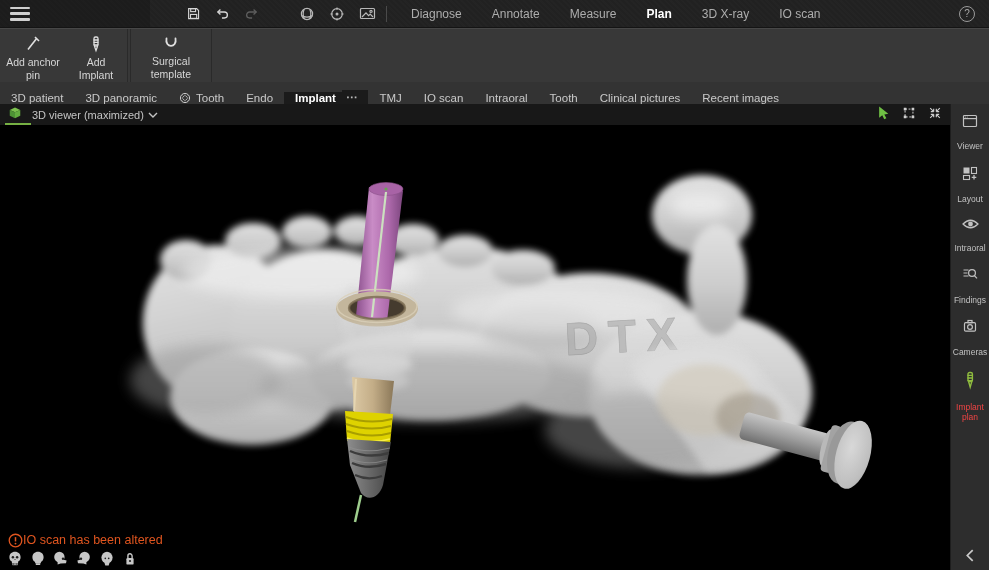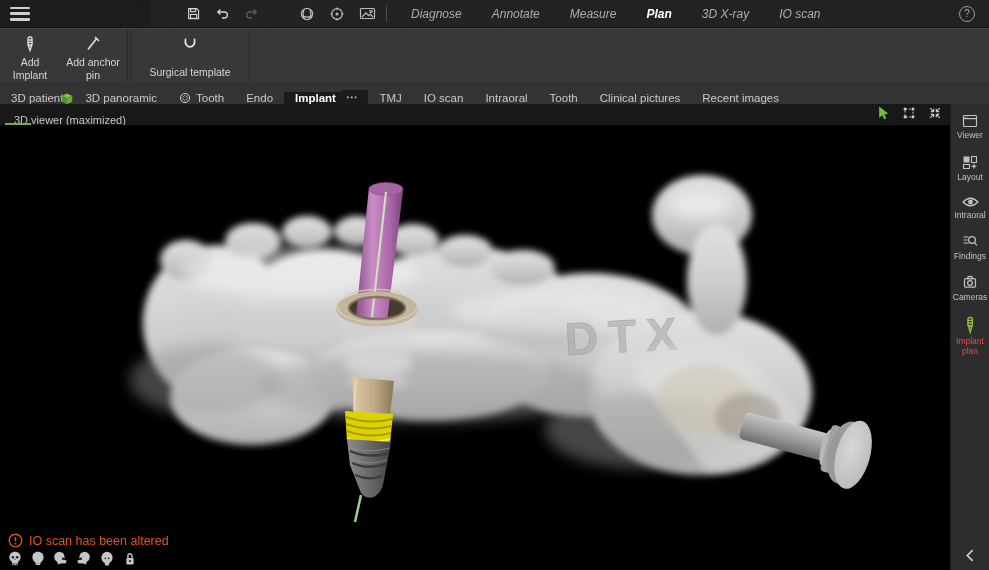--- a/index.html
+++ b/index.html
@@ -10,65 +10,65 @@
   
   .topbar { height:28px; background:#212121; display:flex; align-items:center; border-bottom:1px solid #141414;
             background-image:repeating-linear-gradient(45deg, rgba(255,255,255,.012) 0 2px, transparent 2px 4px); }
   .topbar-left { width:150px; height:100%; display:flex; align-items:center; padding-left:10px; background:rgba(0,0,0,.15); }
   .hamburger { width:20px; height:14px; display:flex; flex-direction:column; justify-content:space-between; cursor:pointer; }
   .hamburger span { display:block; height:2.2px; background:#cfcfcf; border-radius:1px; }
   .tb-icons { display:flex; align-items:center; gap:14px; margin-left:36px; }
   .tb-icons svg { display:block; }
   .tb-gap { width:12px; }
   .tb-divider { width:1px; height:16px; background:#4a4a4a; margin:0 10px; }
-  .menu { display:flex; align-items:center; gap:30px; margin-left:14px; font-size:12px; color:#adadad;font-style:italic; }
+  .menu { display:flex; align-items:center; gap:30px; margin-left:14px; font-size:12px; color:#adadad; }
   .menu .mi { cursor:pointer; }
   .menu .mi.active { color:#fff; font-weight:bold; }
   .help-btn { margin-left:auto; margin-right:14px; width:16px; height:16px; border:1.4px solid #9a9a9a; border-radius:50%;
               display:flex; align-items:center; justify-content:center; font-size:10px; color:#a8a8a8; cursor:pointer; }
 
   
   .ribbon { height:54px; background:#383838; border-top:1px solid #474747; display:flex; align-items:stretch; }
   .rb { display:flex; flex-direction:column; align-items:center; justify-content:flex-start; padding:6px 6px 3px;
         cursor:pointer; color:#dcdcdc; }
   .rb .ric { height:20px; display:flex; align-items:center; justify-content:center; }
   .rb .rlbl { font-size:10.5px; line-height:1.2; text-align:center; margin-top:3px; color:#d6d6d6; }
-  .rb1{width:60px;} .rb2{width:66px;} .rb3{width:80px;} .rb4{width:78px;} .rb5{width:116px; justify-content:space-between;}
+  .rb1{width:60px;} .rb2{width:66px;} .rb3{width:80px;} .rb4{width:78px;} .rb5{width:78px; justify-content:space-between;}
   .rb5 .rlbl{margin-top:2px;}
   .rib-div { width:1px; background:#2a2a2a; margin:0 1px; }
 
   
   .tabbar { height:22px; background:#333333; display:flex; align-items:flex-end; font-size:11.5px; color:#c9c9c9; }
   .tab { display:flex; align-items:center; padding:0 11px; cursor:pointer; white-space:nowrap; }
   .tab .ticon { margin-right:5px; display:flex; }
   .tab.active { background:#1b1b1b; color:#fff; font-weight:bold; padding-right:6px;margin-top:24px; }
   .tab-more { display:flex; align-items:center; background:#1b1b1b; color:#bbb; padding:0 10px 0 4px;
               font-weight:bold; letter-spacing:1px; cursor:pointer; }
 
   
   .content { display:flex; height:466px; }
   .viewer { width:950px; display:flex; flex-direction:column; background:#000; }
   .vheader { position:relative; height:21px; background:#181818; display:flex; align-items:center; padding:0 8px; }
   .vheader .vtitle { font-size:11px; color:#c4c4c4; margin-left:6px; }
   .vheader .underline { position:absolute; left:5px; bottom:0; width:26px; height:2px; background:#76b043; }
   .vh-right { margin-left:auto; display:flex; align-items:center; gap:12px; }
-  .vtitle-grp { display:flex; align-items:center; gap:4px; cursor:pointer;flex-direction:column; }
+  .vtitle-grp { display:flex; align-items:center; gap:4px; cursor:pointer; }
   .canvas { position:relative; flex:1; background:#000; overflow:hidden; }
   .canvas > svg.scene { position:absolute; left:0; top:0; }
 
-  .warning { position:absolute; left:8px; bottom:22px; display:flex; align-items:center; gap:6px;
+  .warning { position:absolute; left:8px; bottom:22px; display:flex; 
              color:#e0551f; font-size:12.5px; }
   .orient { position:absolute; left:6px; bottom:3px; display:flex; gap:6px; }
   .orient .ob { width:17px; height:17px; display:flex; align-items:center; justify-content:center;
                 color:#c6c6c6; cursor:pointer; }
 
   
   .sidebar { width:39px; background:#2d2d2d; border-left:1px solid #1e1e1e; display:flex; flex-direction:column;
              align-items:center; padding-top:10px; }
-  .sb-item { display:flex; flex-direction:column; align-items:center; gap:3px; margin-bottom:13px; cursor:pointer;
+  .sb-item { display:flex; flex-direction:column; align-items:center; gap:14px; margin-bottom:13px; cursor:pointer;
              color:#c2c2c2; width:100%; }
   .sb-item .slbl { font-size:8.5px; line-height:1.15; text-align:center; color:#c2c2c2; }
   .sb-item.active, .sb-item.active .slbl { color:#ef4444; }
   .sb-collapse { margin-top:auto; margin-bottom:8px; cursor:pointer; display:flex; }
 
   svg { overflow:visible; }
 </style>
 </head>
 <body>
 
@@ -134,38 +134,38 @@
       <span class="mi active">Plan</span>
       <span class="mi">3D X-ray</span>
       <span class="mi">IO scan</span>
     </div>
     <div class="help-btn">
         <span>?</span>
       </div>
   </div>
 
   <div class="ribbon">
+    <div class="rb rb2">
+      <span class="ric">
+        <svg width="18" height="18" viewBox="0 0 18 18" fill="none" stroke="#e0e0e0" stroke-width="1.6">
+          <path d="M4,14.6 L12.6,3.6"></path>
+            <path d="M11,2 L15,6"></path>
+        </svg>
+      </span>
+      <span class="rlbl">Add anchor pin</span>
+    </div>
     <div class="rb rb1">
       <span class="ric">
         <svg width="18" height="18" viewBox="0 0 18 18" fill="none" stroke="#e0e0e0" stroke-width="1.3">
           <rect x="7" y="2" width="4" height="9" rx="1.5"></rect>
             <path d="M6.6,5 h4.8 M6.6,7.4 h4.8 M6.6,9.8 h4.8"></path>
             <path d="M7.4,11 L9,15.6 L10.6,11"></path>
         </svg>
       </span>
       <span class="rlbl">Add Implant</span>
-    </div>
-    <div class="rb rb2">
-      <span class="ric">
-        <svg width="18" height="18" viewBox="0 0 18 18" fill="none" stroke="#e0e0e0" stroke-width="1.6">
-          <path d="M4,14.6 L12.6,3.6"></path>
-            <path d="M11,2 L15,6"></path>
-        </svg>
-      </span>
-      <span class="rlbl">Add anchor pin</span>
     </div>
     <div class="rib-div"></div>
     <div class="rib-div"></div>
     <div class="rb rb5">
       <span class="ric">
         <svg width="20" height="18" viewBox="0 0 20 18" fill="none" stroke="#e0e0e0" stroke-width="1.8" stroke-linecap="round">
           <path d="M5.5,3.5 C3.6,13.2 16.4,13.2 14.5,3.5"></path>
         </svg>
       </span>
       <span class="rlbl">Surgical template</span>

